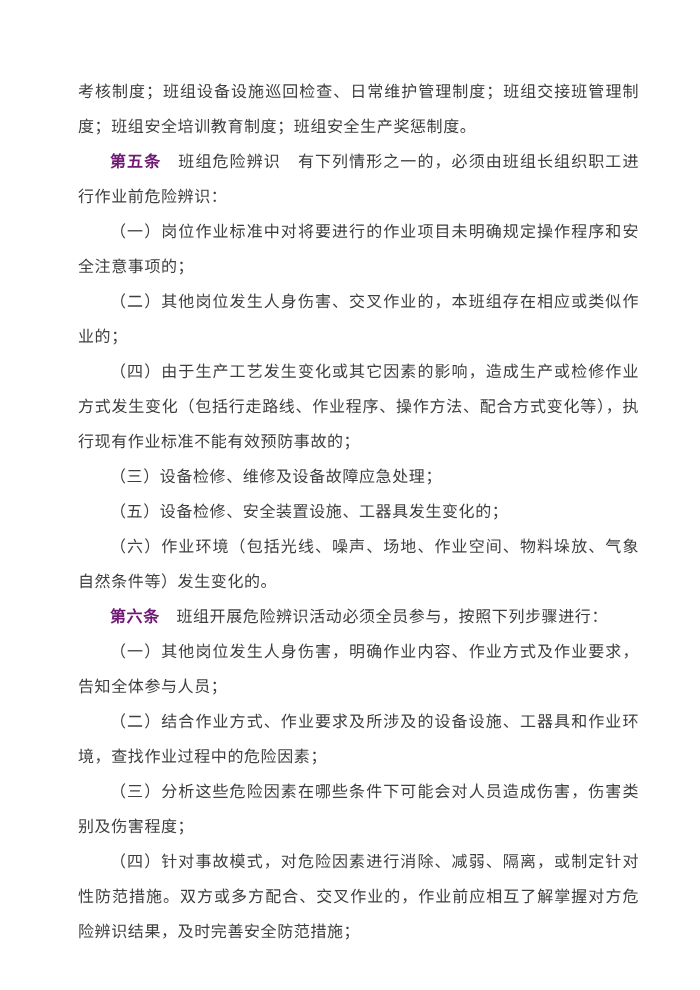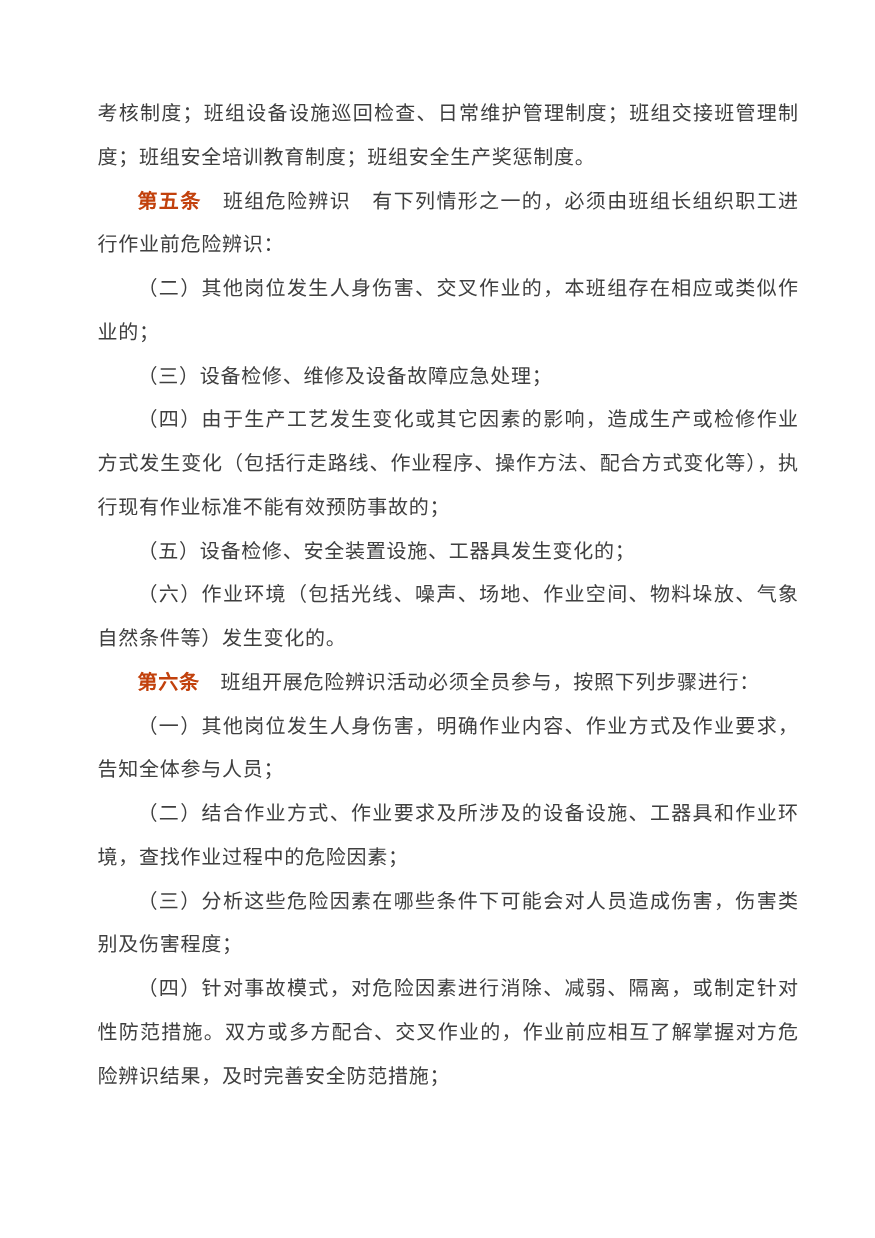--- a/index.html
+++ b/index.html
@@ -29,39 +29,40 @@
     text-align: justify;
     text-justify: inter-ideograph;
     color: #3f3f3f;
     word-break: break-all;
   }
   .indent {
     text-indent: 2em;
   }
   .term {
     font-weight: 700;
-    color: #c2410c;
+    color: #701a75;
   }
 </style>
 </head>
 <body>
 
 <div class="page">
   <div class="content">
 
     <p class="para">考核制度；班组设备设施巡回检查、日常维护管理制度；班组交接班管理制度；班组安全培训教育制度；班组安全生产奖惩制度。</p>
 
     <p class="para indent"><span class="term">第五条</span><span>　班组危险辨识　有下列情形之一的，必须由班组长组织职工进行作业前危险辨识：</span></p>
 
+    <p class="para indent">（一）岗位作业标准中对将要进行的作业项目未明确规定操作程序和安全注意事项的；</p>
 
     <p class="para indent">（二）其他岗位发生人身伤害、交叉作业的，本班组存在相应或类似作业的；</p>
 
+    <p class="para indent">（四）由于生产工艺发生变化或其它因素的影响，造成生产或检修作业方式发生变化（包括行走路线、作业程序、操作方法、配合方式变化等），执行现有作业标准不能有效预防事故的；</p>
+
     <p class="para indent">（三）设备检修、维修及设备故障应急处理；</p>
-
-    <p class="para indent">（四）由于生产工艺发生变化或其它因素的影响，造成生产或检修作业方式发生变化（包括行走路线、作业程序、操作方法、配合方式变化等），执行现有作业标准不能有效预防事故的；</p>
 
     <p class="para indent">（五）设备检修、安全装置设施、工器具发生变化的；</p>
 
     <p class="para indent">（六）作业环境（包括光线、噪声、场地、作业空间、物料垛放、气象自然条件等）发生变化的。</p>
 
     <p class="para indent"><span class="term">第六条</span><span>　班组开展危险辨识活动必须全员参与，按照下列步骤进行：</span></p>
 
     <p class="para indent">（一）其他岗位发生人身伤害，明确作业内容、作业方式及作业要求，告知全体参与人员；</p>
 
     <p class="para indent">（二）结合作业方式、作业要求及所涉及的设备设施、工器具和作业环境，查找作业过程中的危险因素；</p>

